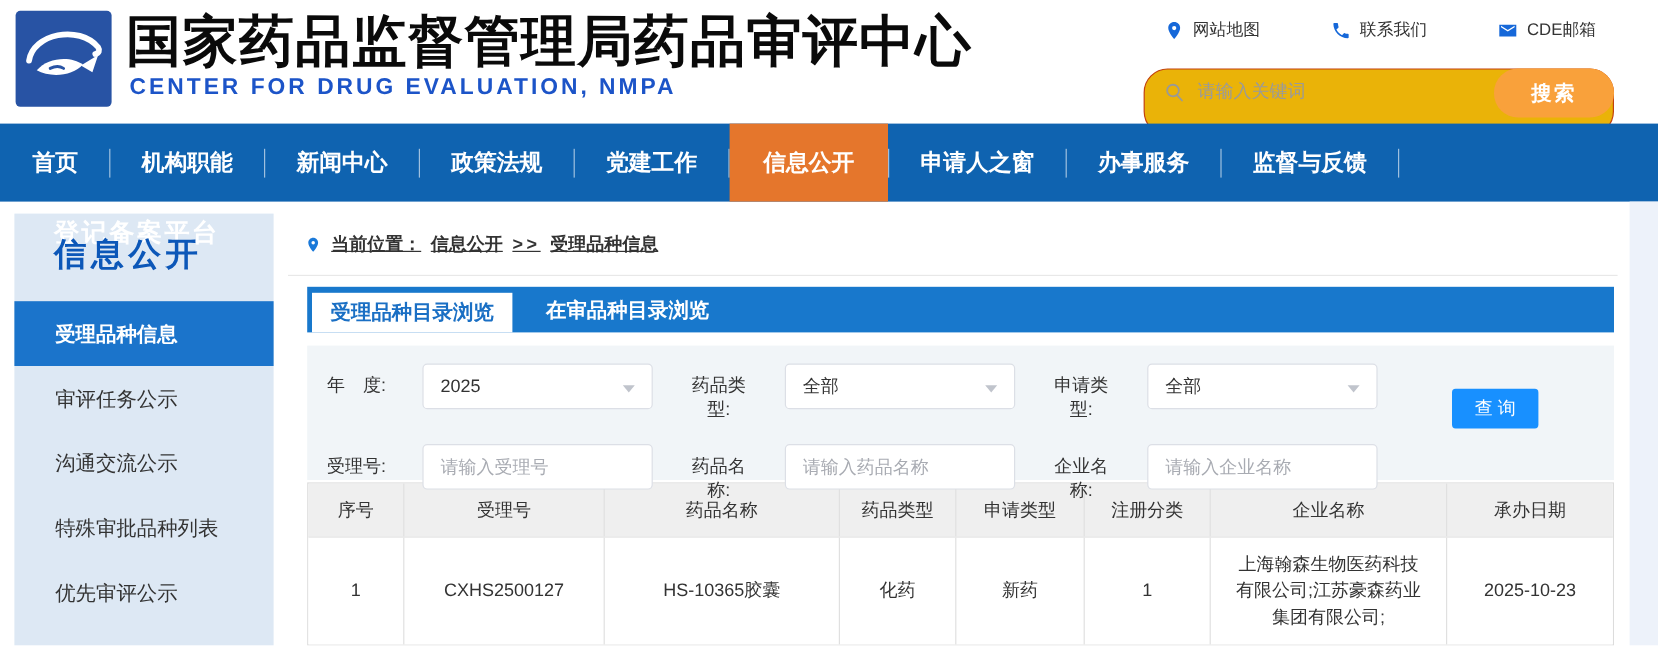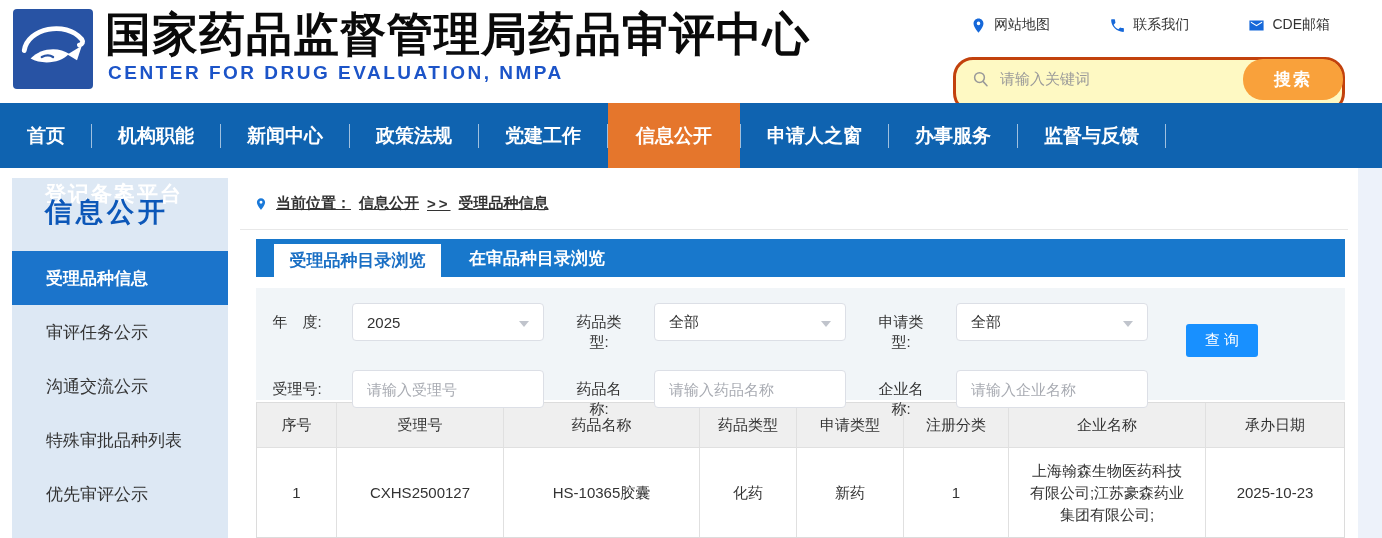--- a/index.html
+++ b/index.html
@@ -10,21 +10,21 @@
   }
   
   .header { position:absolute; left:0; top:0; width:1382px; height:103px; background:#fff; }
   .logo { position:absolute; left:13px; top:9px; width:80px; height:80px; background:#2853a4; border-radius:4px; }
   .logo svg { width:100%; height:100%; }
   .title-cn { position:absolute; left:105px; top:4px; font-size:46px; font-weight:bold; color:#0a0a0a; letter-spacing:1px; white-space:nowrap; }
   .title-en { position:absolute; left:108px; top:62px; font-size:19px; font-weight:bold; color:#1c54c8; letter-spacing:2.5px; white-space:nowrap; }
   .top-links { position:absolute; right:52px; top:16px; width:360px; display:flex; justify-content:space-between; align-items:center; }
   .top-link { display:flex; align-items:center; gap:7px; font-size:14px; color:#333; cursor:pointer; }
   .top-link svg { width:17px; height:17px; fill:#1668d9; }
-  .searchbar { position:absolute; left:953px; top:57px; width:392px; height:56px; border:3px solid #c2410c; border-radius:20px; background:#fef9c3; }
+  .searchbar { position:absolute; left:953px; top:57px; width:392px; height:56px; border:1px solid #c2410c; border-radius:20px; background:#eab308; }
   .searchbar .mag { position:absolute; left:16px; top:10px; width:18px; height:18px; }
   .search-input { position:absolute; left:44px; top:1px; width:240px; height:35px; border:none; outline:none; font-size:15px; color:#333; background:transparent; font-family:inherit; }
   .search-input::placeholder { color:#9a9a9a; }
   .search-btn { position:absolute; right:-1px; top:-1px; width:100px; height:41px; border:none; border-radius:20px; background:#f9a13b; color:#fff; font-size:17px; font-weight:bold; letter-spacing:2px; cursor:pointer; font-family:inherit; }
   
   .nav { position:absolute; left:0; top:103px; width:1382px; height:65px; background:#0f63b0; display:flex; align-items:stretch; padding-left:1px; }
   .nav-group { display:flex; align-items:center; height:100%; }
   .nav-item { height:100%; display:flex; align-items:center; padding:12px 26px; color:#fff; font-size:19px; font-weight:bold; text-decoration:none; white-space:nowrap; cursor:pointer; }
   .nav-item.active { background:#e5762c; padding:0 28px; }
   .nav-sep { width:1px; height:24px; background:rgba(255,255,255,0.6); }
@@ -38,35 +38,35 @@
   .side-item { height:54px; display:flex; align-items:center; padding-left:34px; font-size:17px; color:#333; cursor:pointer; }
   .side-item.active { background:#1b74cb; color:#fff; font-weight:bold; }
   
   .content { position:absolute; left:240px; top:178px; width:1108px; }
   .crumb { height:52px; display:flex; align-items:center; gap:8px; border-bottom:1px solid #e8e8e8; padding-left:14px; font-size:15px; font-weight:bold; color:#333;text-decoration:underline; }
   .crumb svg { width:14px; height:18px; fill:#1a79d9; }
   .crumb .sep { font-weight:bold; letter-spacing:3px; }
   
   .tabbar { margin:9px 0 0 16px; width:1089px; height:38px; background:#1878cc; display:flex; align-items:flex-end; }
   .tab { height:38px; display:flex; align-items:center; justify-content:center; padding:12px 28px; color:#fff; font-size:17px; font-weight:bold; cursor:pointer; white-space:nowrap; }
-  .tab.active { height:33px; background:#fff; color:#1a6fc4; width:167px; padding:3px; margin-left:18px; }
+  .tab.active { height:33px; background:#fff; color:#1a6fc4; width:167px; padding:3px; margin-left:4px; }
   
   .filter-panel { position:relative; margin:11px 0 0 16px; width:1089px; height:112px; background:#f1f5f8; overflow:visible; }
   .filter-row { display:flex; padding-left:12px; }
   .filter-row.row1 { padding-top:15px; }
   .filter-row.row2 { margin-top:18px; }
   .fgroup { display:flex; margin-right:26px; }
   .flabel { position:relative; z-index:3; width:58px; padding-top:9px; margin-right:26px; text-align:center; font-size:15px; line-height:20px; color:#333; }
   .fbox { position:relative; width:192px; height:38px; background:#fff; border:1px solid #dcdfe6; border-radius:4px; }
   .fselect { display:flex; align-items:center; cursor:pointer; }
   .fvalue { padding-left:14px; font-size:15px; color:#333; }
   .caret { position:absolute; right:14px; top:17px; width:0; height:0; border-left:5px solid transparent; border-right:5px solid transparent; border-top:6px solid #c0c4cc; }
   .ftext { width:100%; height:100%; border:none; outline:none; background:transparent; padding:0 14px; font-size:15px; color:#333; font-family:inherit; }
   .ftext::placeholder { color:#a8abb2; }
-  .query-btn { position:absolute; right:87px; top:36px; width:72px; height:33px; border:none; border-radius:3px; background:#1890ff; color:#fff; font-size:15px; cursor:pointer; font-family:inherit; }
+  .query-btn { position:absolute; right:63px; top:36px; width:72px; height:33px; border:none; border-radius:3px; background:#1890ff; color:#fff; font-size:15px; cursor:pointer; font-family:inherit; }
   
   .rtable { margin:2px 0 0 16px; width:1089px; border:1px solid #dcdcdc; }
   .thead { display:flex; height:44px; background:#efefef; }
   .th { display:flex; align-items:center; justify-content:center; font-size:15px; color:#333; border-right:1px solid #e0e0e0; }
   .th:last-of-type { border-right:none; }
   .trow { display:flex; min-height:90px; background:#fff; border-top:1px solid #e0e0e0; }
   .td { display:flex; align-items:center; justify-content:center; text-align:center; font-size:15px; color:#333; border-right:1px solid #e0e0e0; padding:8px 18px; line-height:22px; }
   .td:last-of-type { border-right:none; }
   .c0 { width:80px; } .c1 { width:167px; } .c2 { width:196px; } .c3 { width:97px; }
   .c4 { width:107px; } .c5 { width:105px; } .c6 { width:197px; } .c7 { flex:1; }

